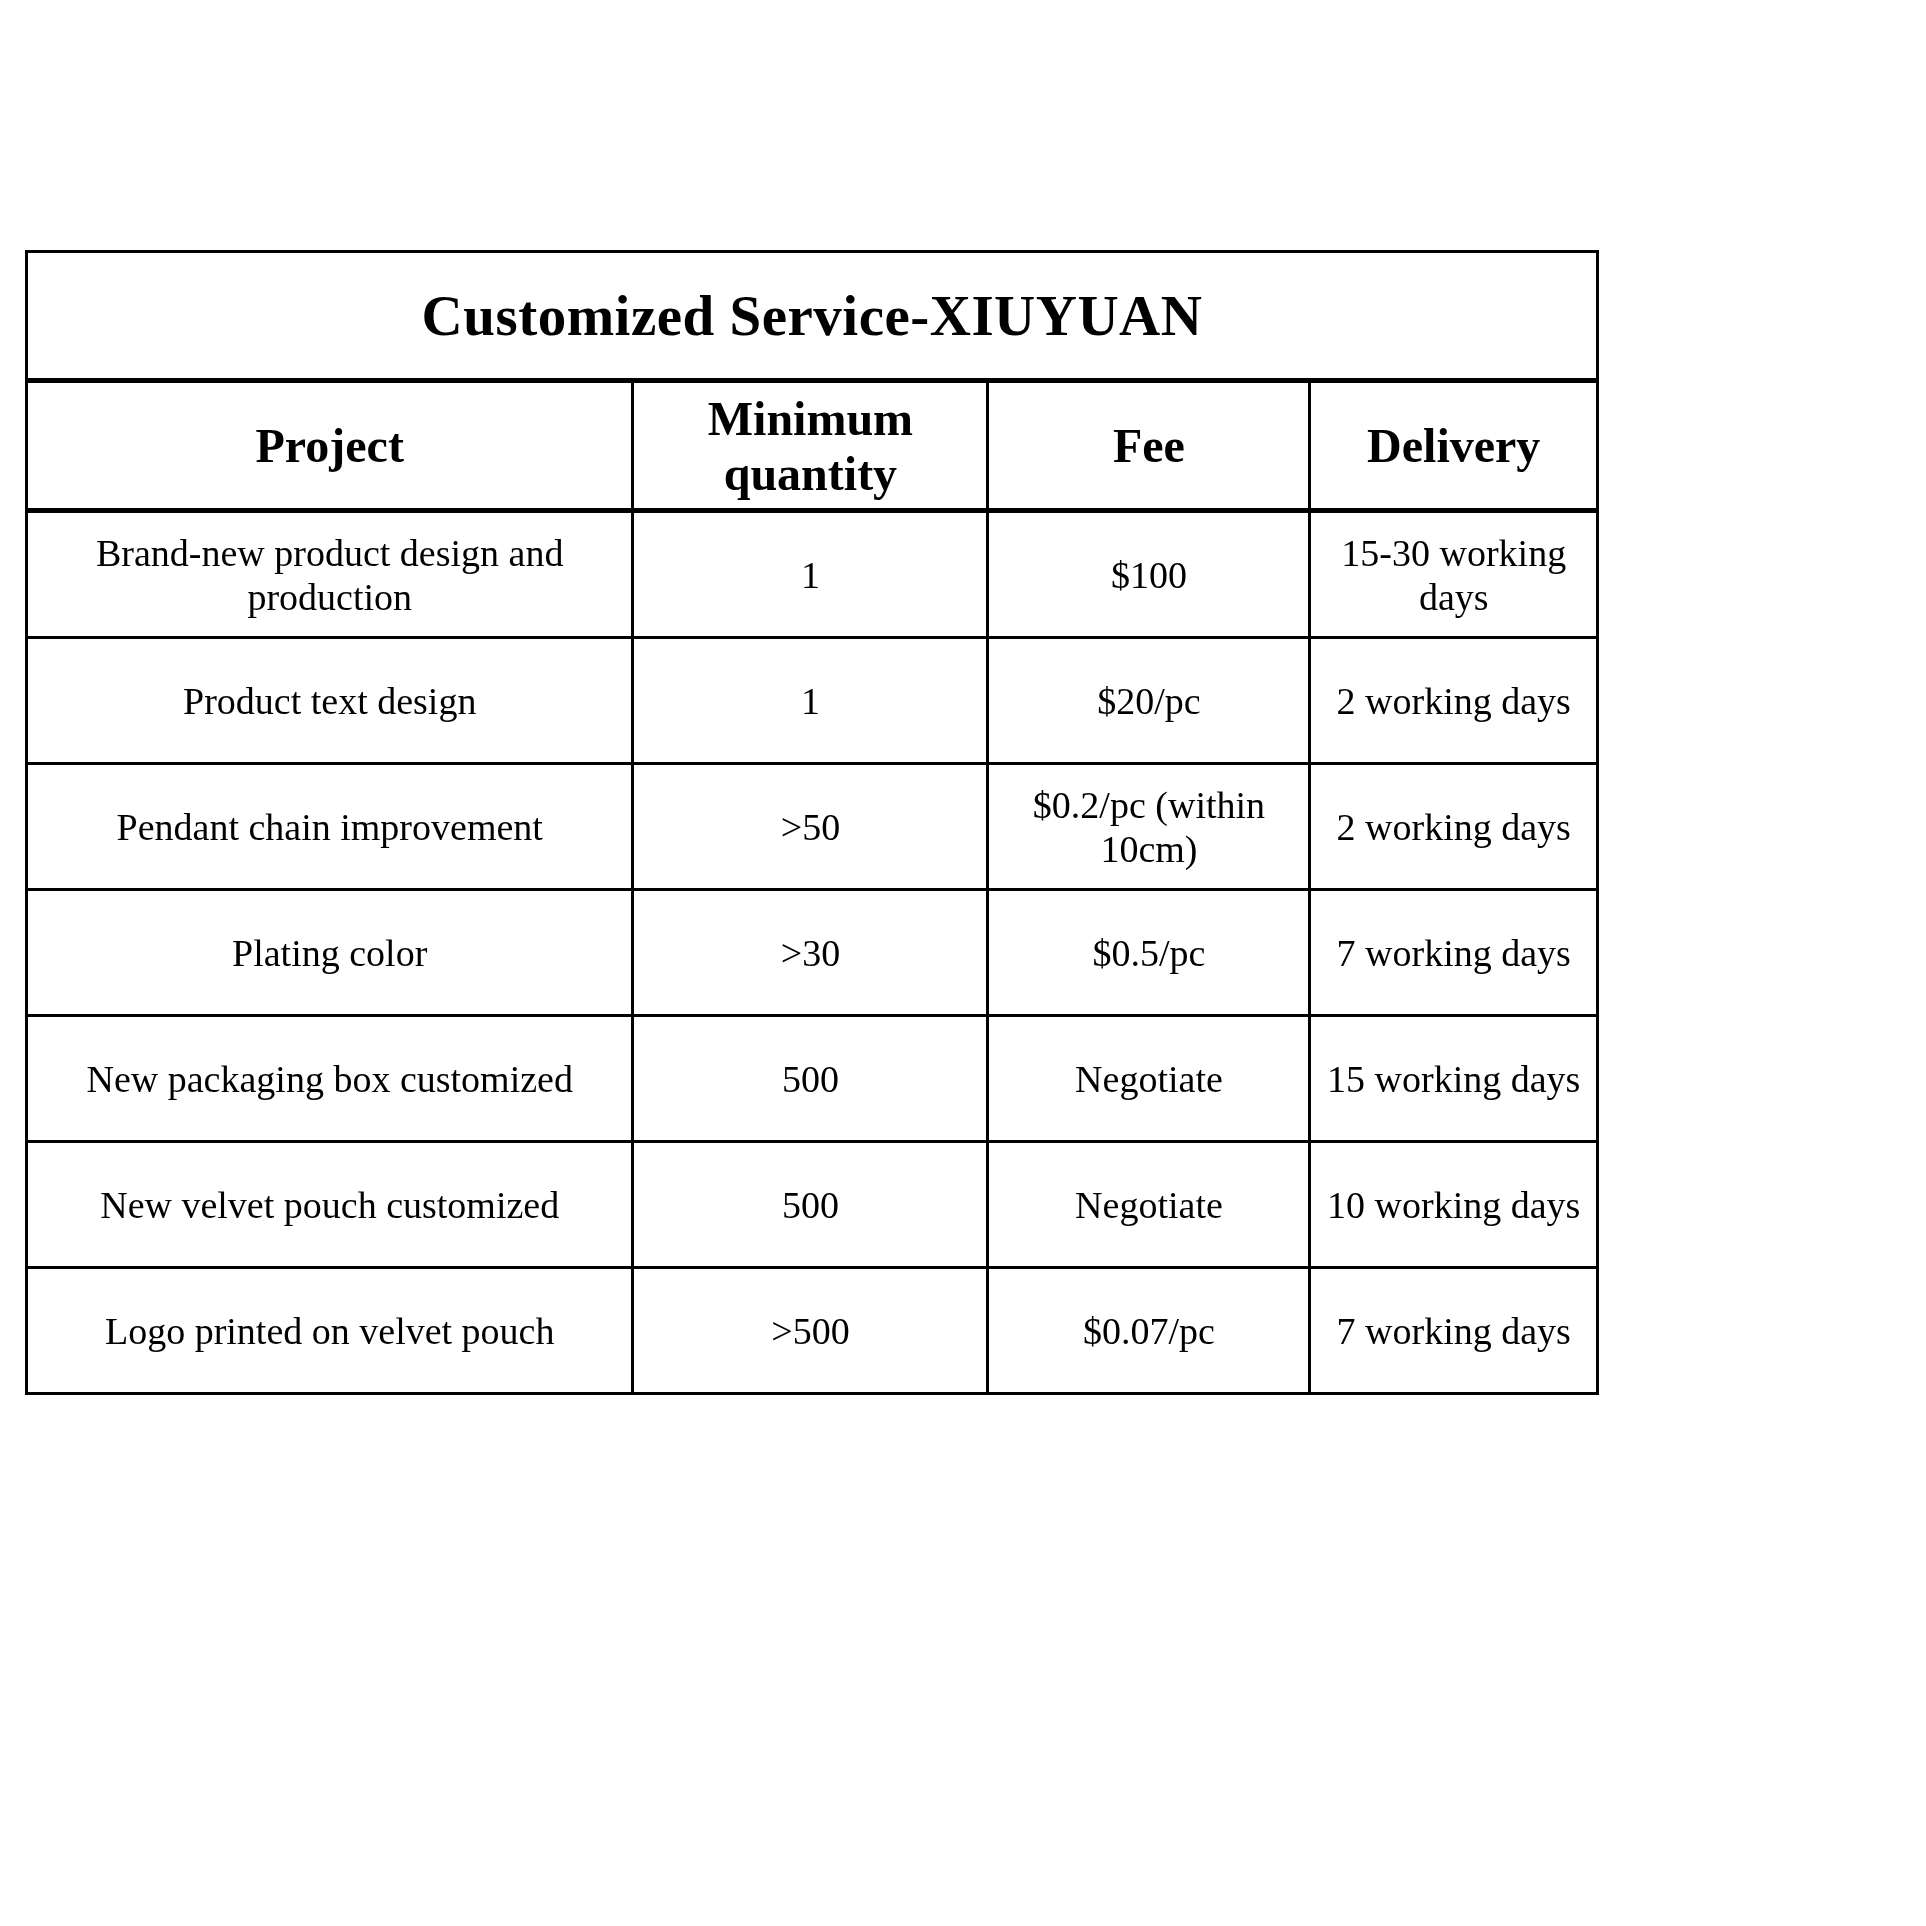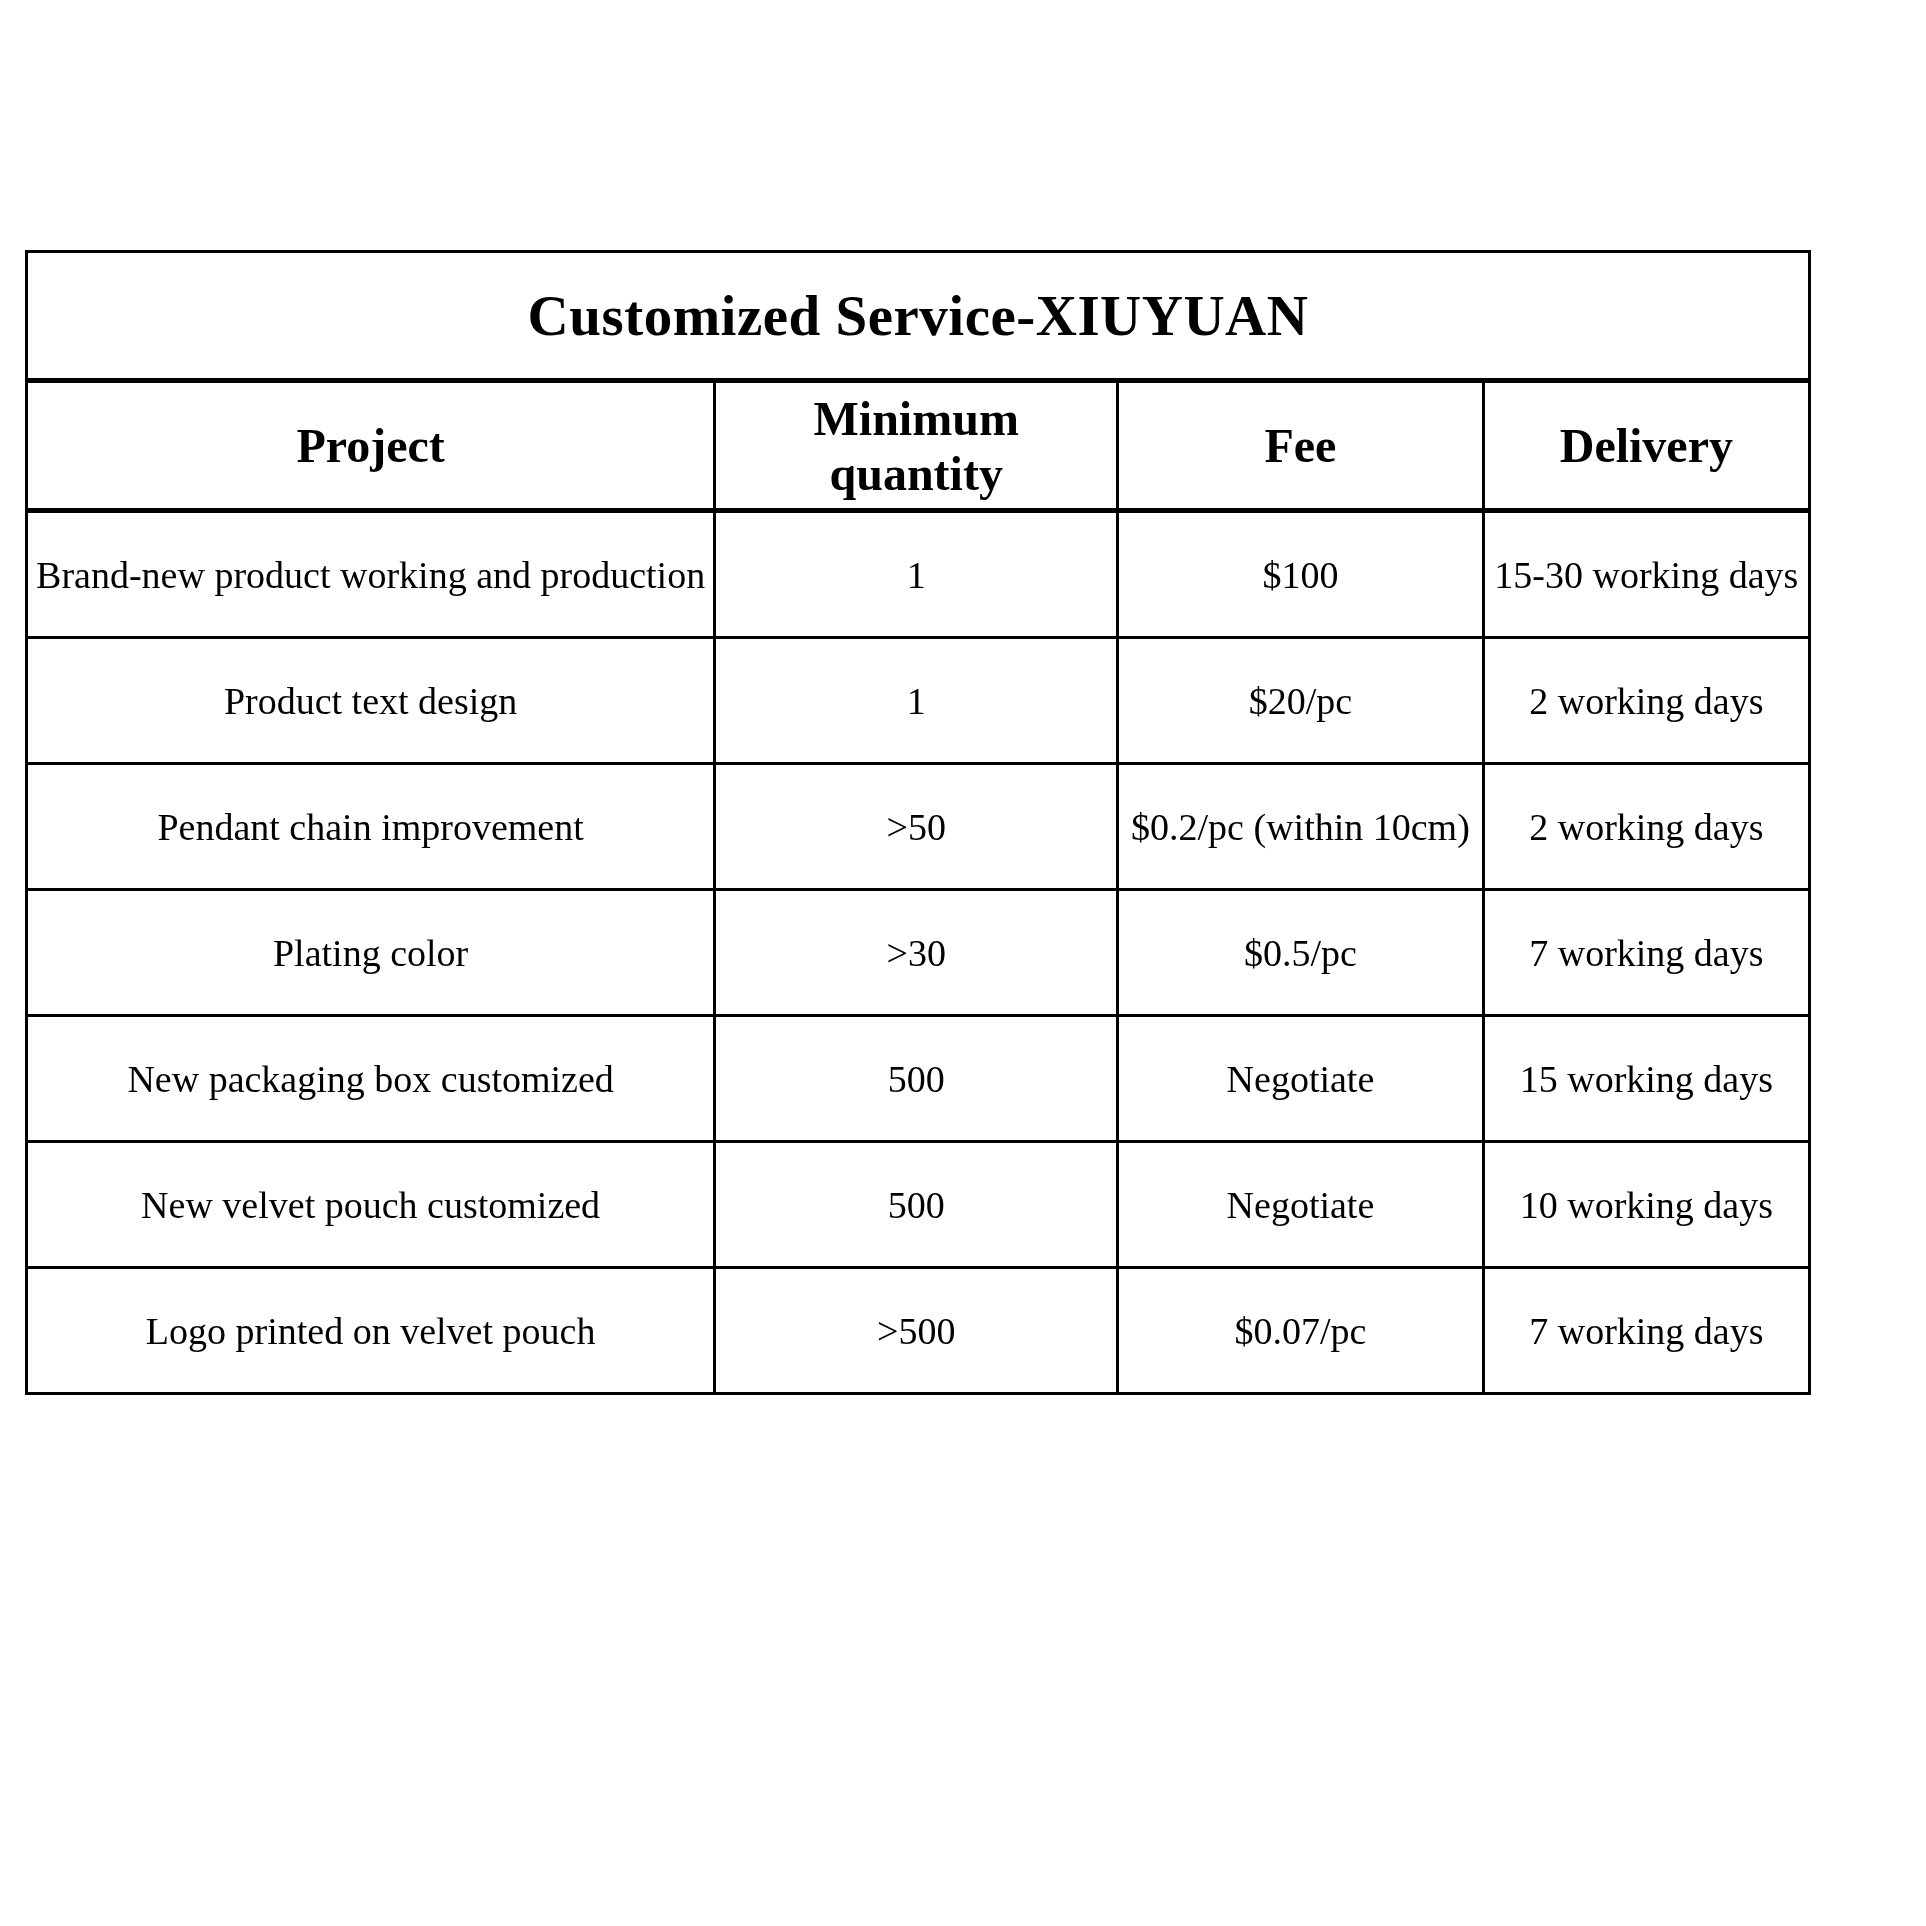--- a/index.html
+++ b/index.html
@@ -9,21 +9,21 @@
     width: 1927px;
     height: 1927px;
     position: relative;
     font-family: "Liberation Serif", "DejaVu Serif", serif;
     color: #000000;
   }
   .service-table {
     position: absolute;
     left: 25px;
     top: 250px;
-    width: 1786px;
+    width: 1574px;
     border-collapse: collapse;
     table-layout: fixed;
     background: #ffffff;
     border: 3px solid #a16207;
   }
   .service-table td, .service-table th {
     border: 3px solid #000000;
     text-align: center;
     vertical-align: middle;
     padding: 0 6px;
@@ -66,21 +66,21 @@
     <tr>
       <td class="title-cell" colspan="4">Customized Service-XIUYUAN</td>
     </tr>
     <tr>
       <th class="header-cell">Project</th>
       <th class="header-cell">Minimum quantity</th>
       <th class="header-cell">Fee</th>
       <th class="header-cell">Delivery</th>
     </tr>
     <tr>
-      <td class="data-cell">Brand-new product working and production</td>
+      <td class="data-cell">Brand-new product design and production</td>
       <td class="data-cell">1</td>
       <td class="data-cell">$100</td>
       <td class="data-cell">15-30 working days</td>
     </tr>
     <tr>
       <td class="data-cell">Product text design</td>
       <td class="data-cell">1</td>
       <td class="data-cell">$20/pc</td>
       <td class="data-cell">2 working days</td>
     </tr>

